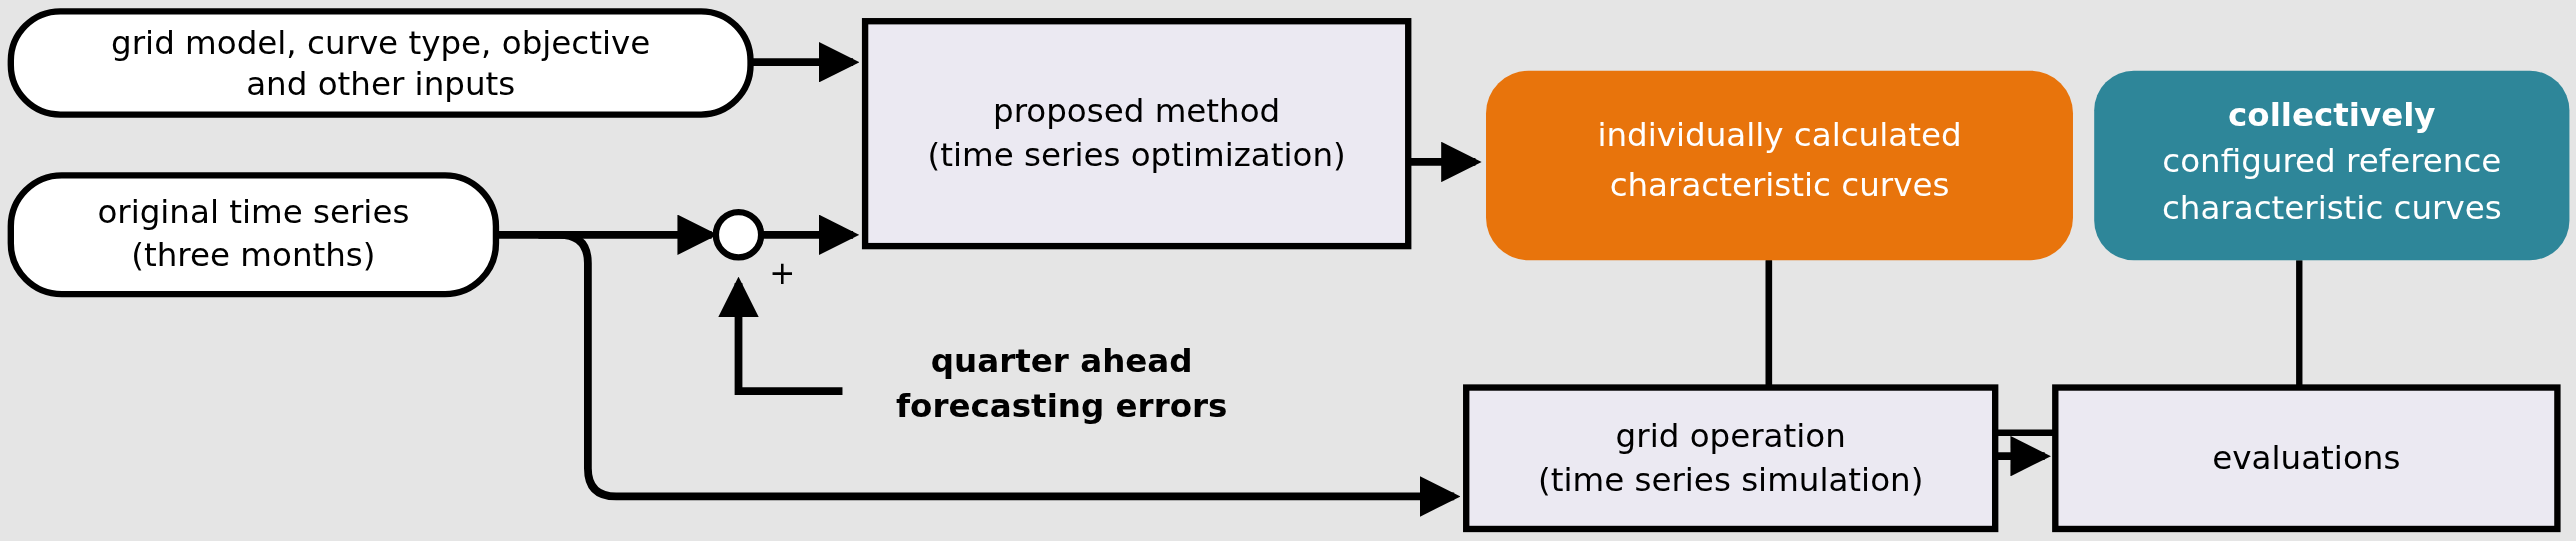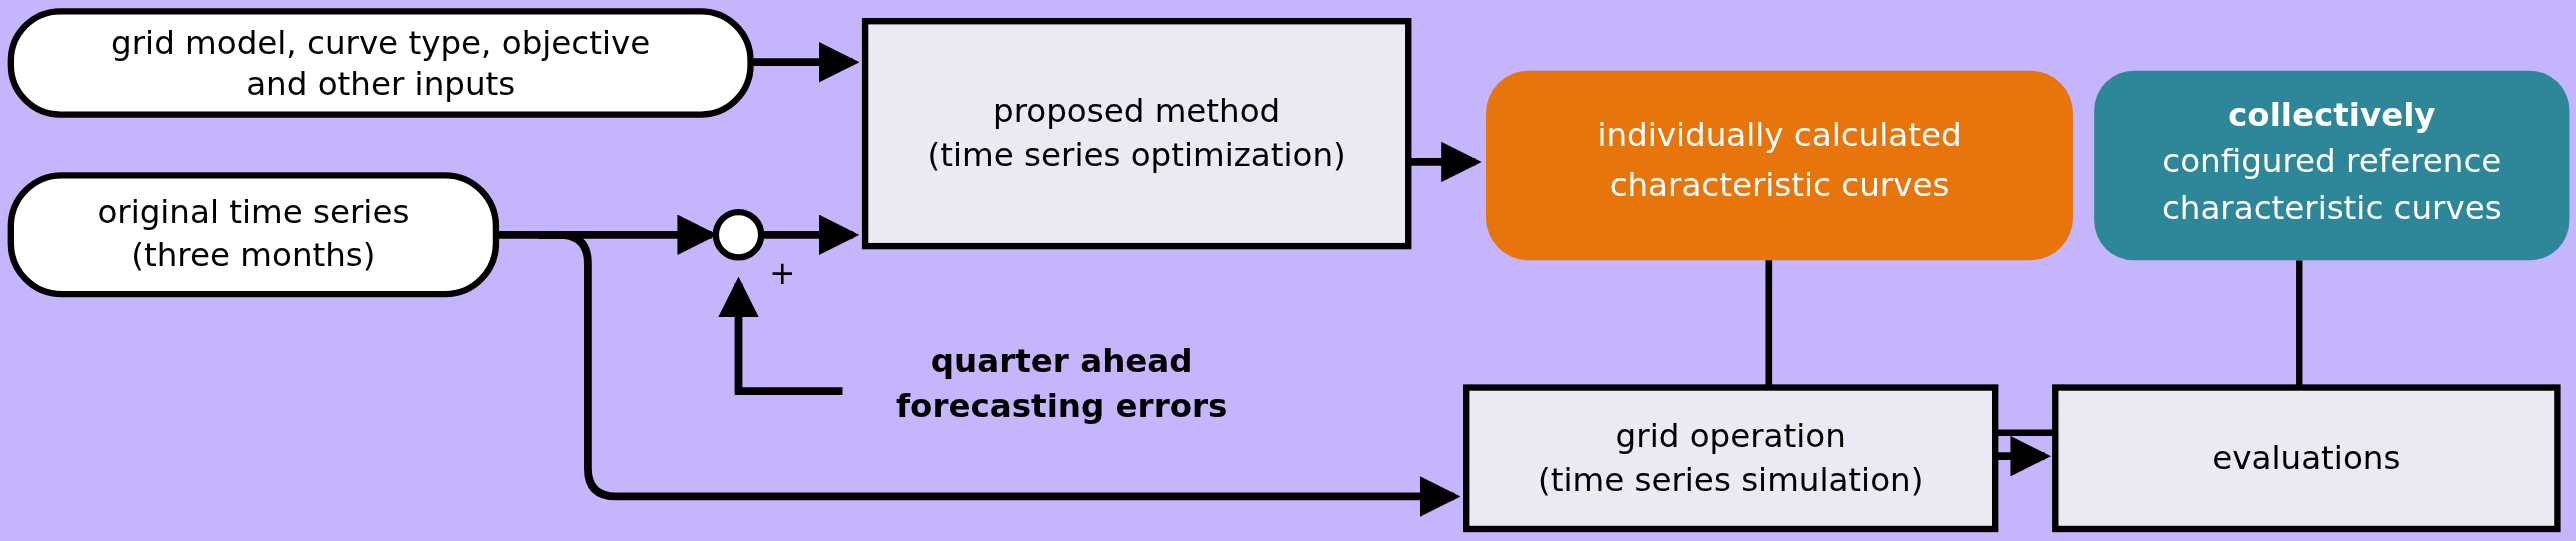--- a/index.html
+++ b/index.html
@@ -8,21 +8,21 @@
     padding: 0;
     background: #ffffff;
   }
   body {
     font-family: "DejaVu Sans", sans-serif;
   }
   #diagram-root {
     position: relative;
     width: 2576px;
     height: 541px;
-    background: #c4b5fd;
+    background: #e5e5e5;
     overflow: hidden;
   }
   svg#flow {
     display: block;
     width: 2576px;
     height: 541px;
   }
   .node-text {
     font-family: "DejaVu Sans", sans-serif;
     font-size: 46px;

